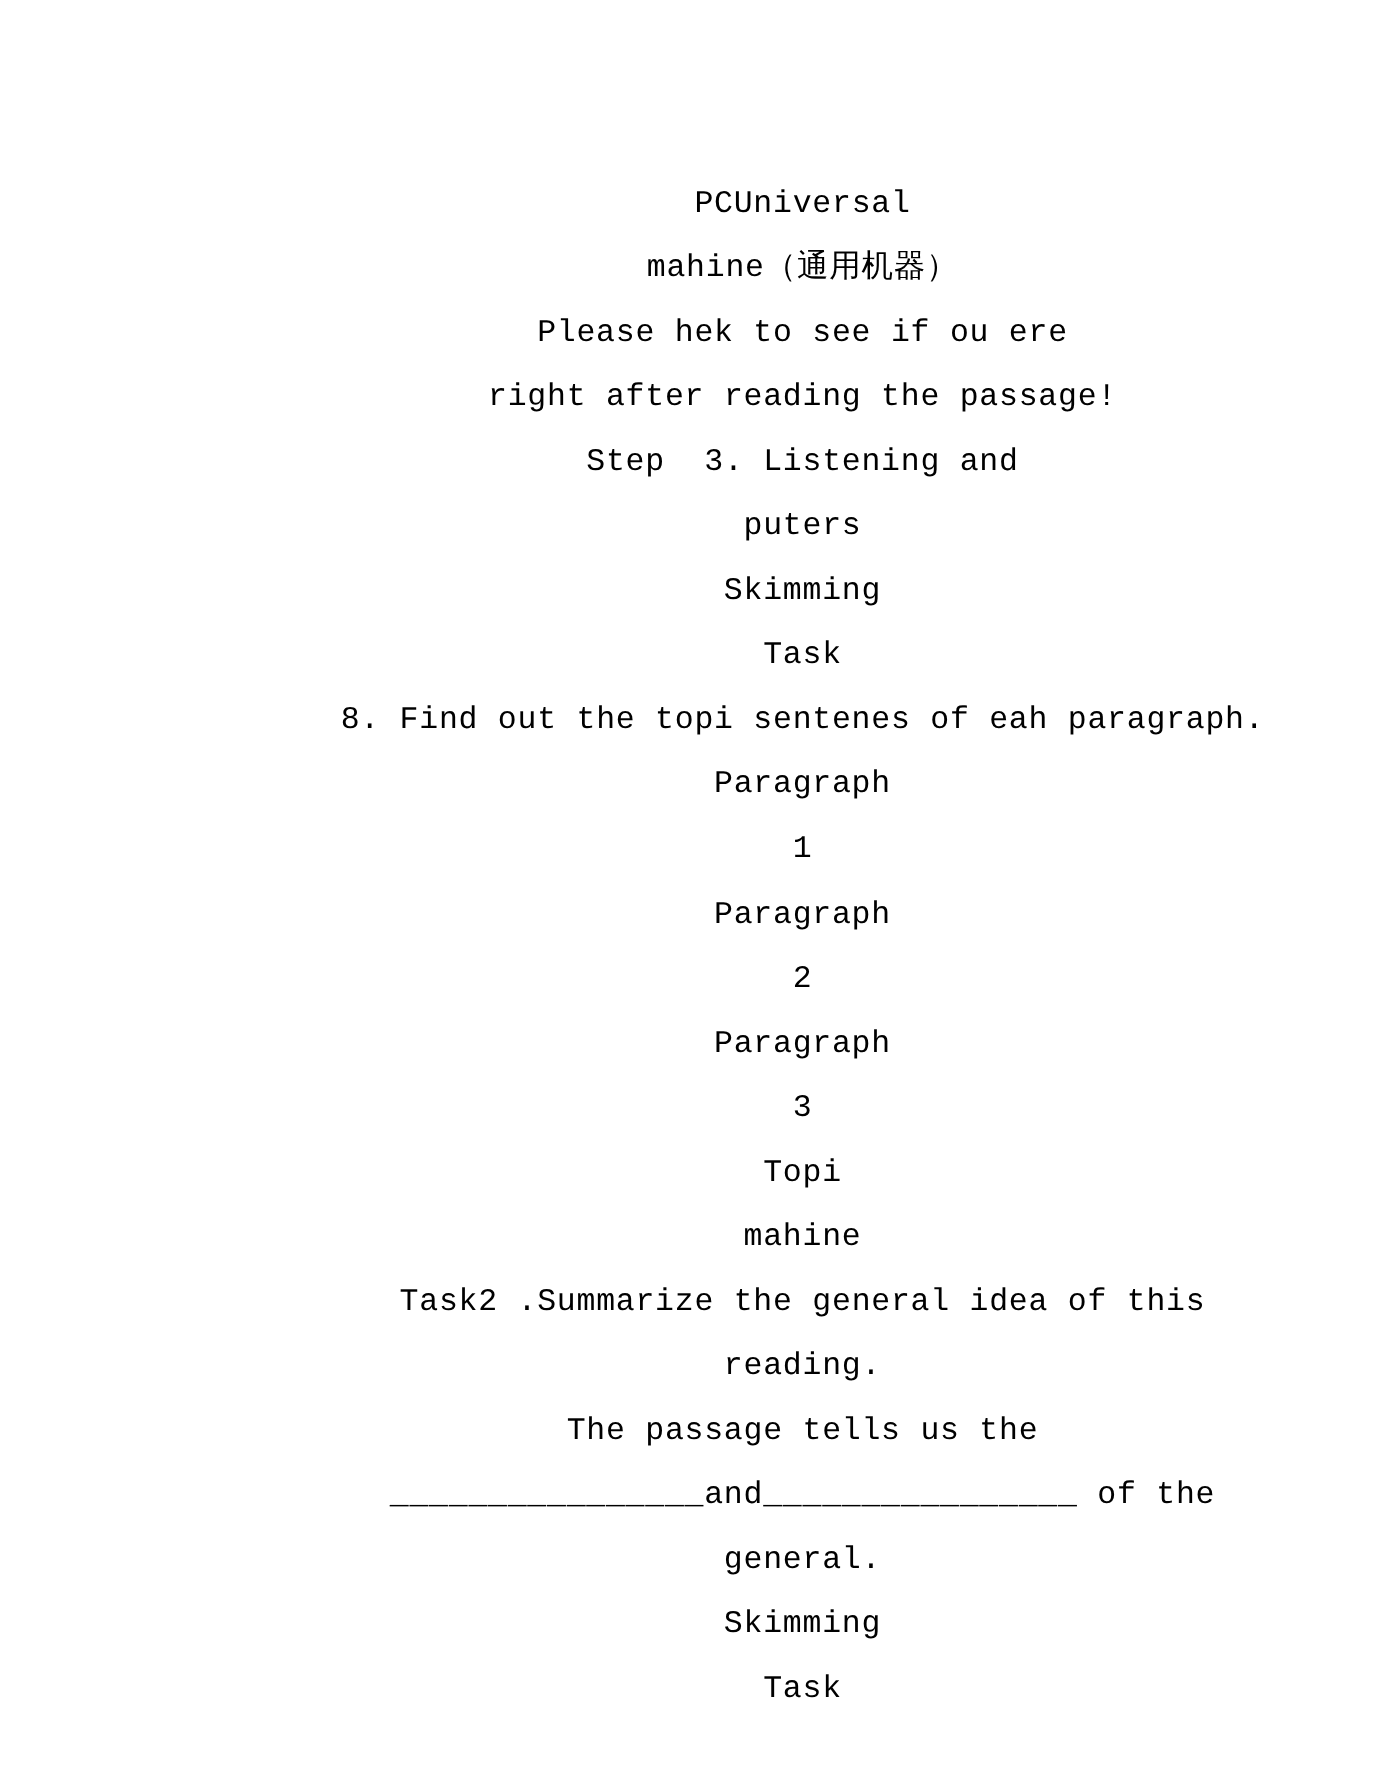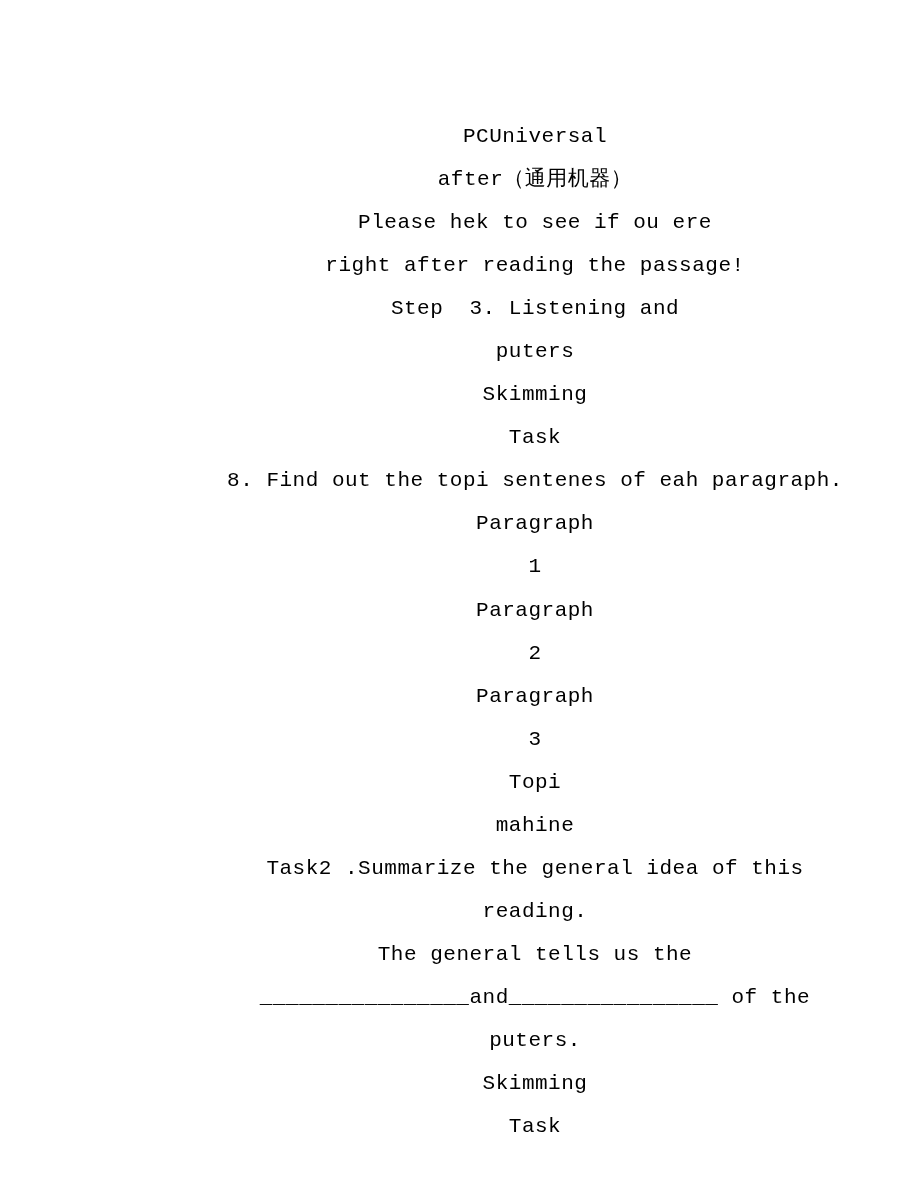--- a/index.html
+++ b/index.html
@@ -15,35 +15,35 @@
     }
     .line {
       line-height: 2.05;
       white-space: pre;
     }
   </style>
 </head>
 <body>
 
 <div class="line">PCUniversal</div>
-<div class="line">after（通用机器）</div>
+<div class="line">mahine（通用机器）</div>
 <div class="line">Please hek to see if ou ere</div>
 <div class="line">right after reading the passage!</div>
 <div class="line">Step  3. Listening and</div>
 <div class="line">puters</div>
 <div class="line">Skimming</div>
 <div class="line">Task</div>
 <div class="line">8. Find out the topi sentenes of eah paragraph.</div>
 <div class="line">Paragraph</div>
 <div class="line">1</div>
 <div class="line">Paragraph</div>
 <div class="line">2</div>
 <div class="line">Paragraph</div>
 <div class="line">3</div>
 <div class="line">Topi</div>
 <div class="line">mahine</div>
 <div class="line">Task2 .Summarize the general idea of this</div>
 <div class="line">reading.</div>
-<div class="line">The general tells us the</div>
+<div class="line">The passage tells us the</div>
 <div class="line">________________and________________ of the</div>
-<div class="line">puters.</div>
+<div class="line">general.</div>
 <div class="line">Skimming</div>
 <div class="line">Task</div>
 
 </body></html>

